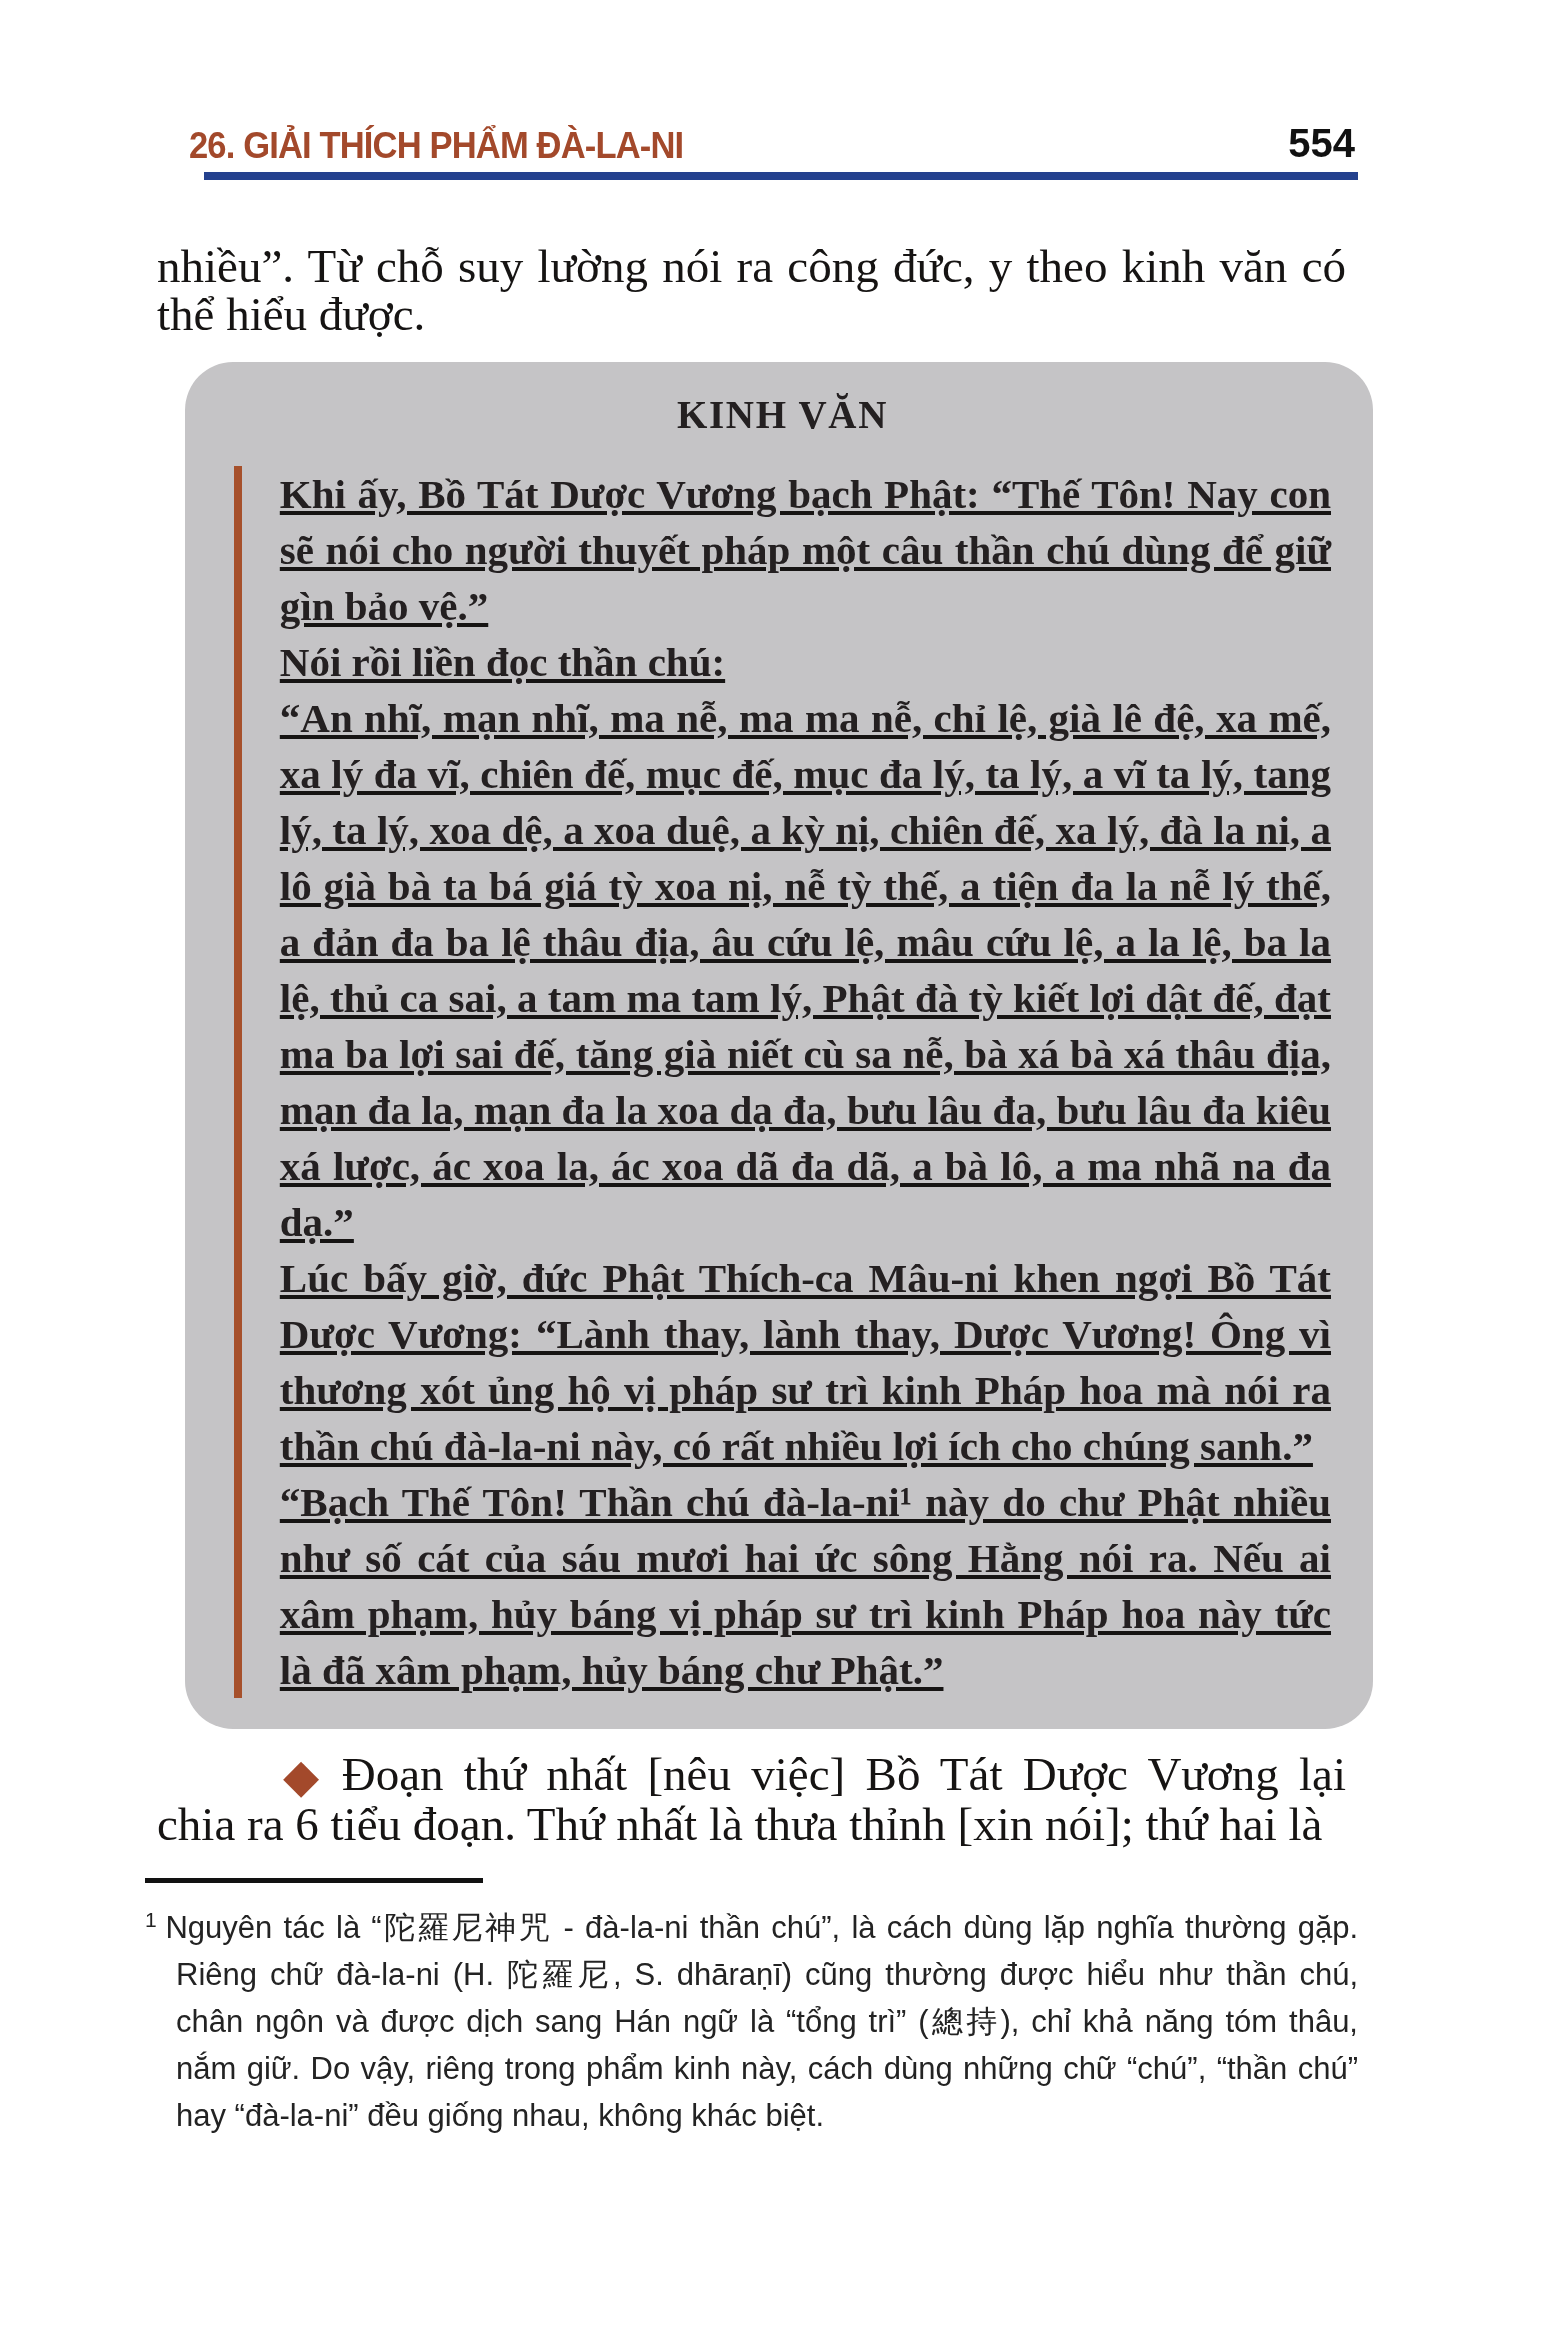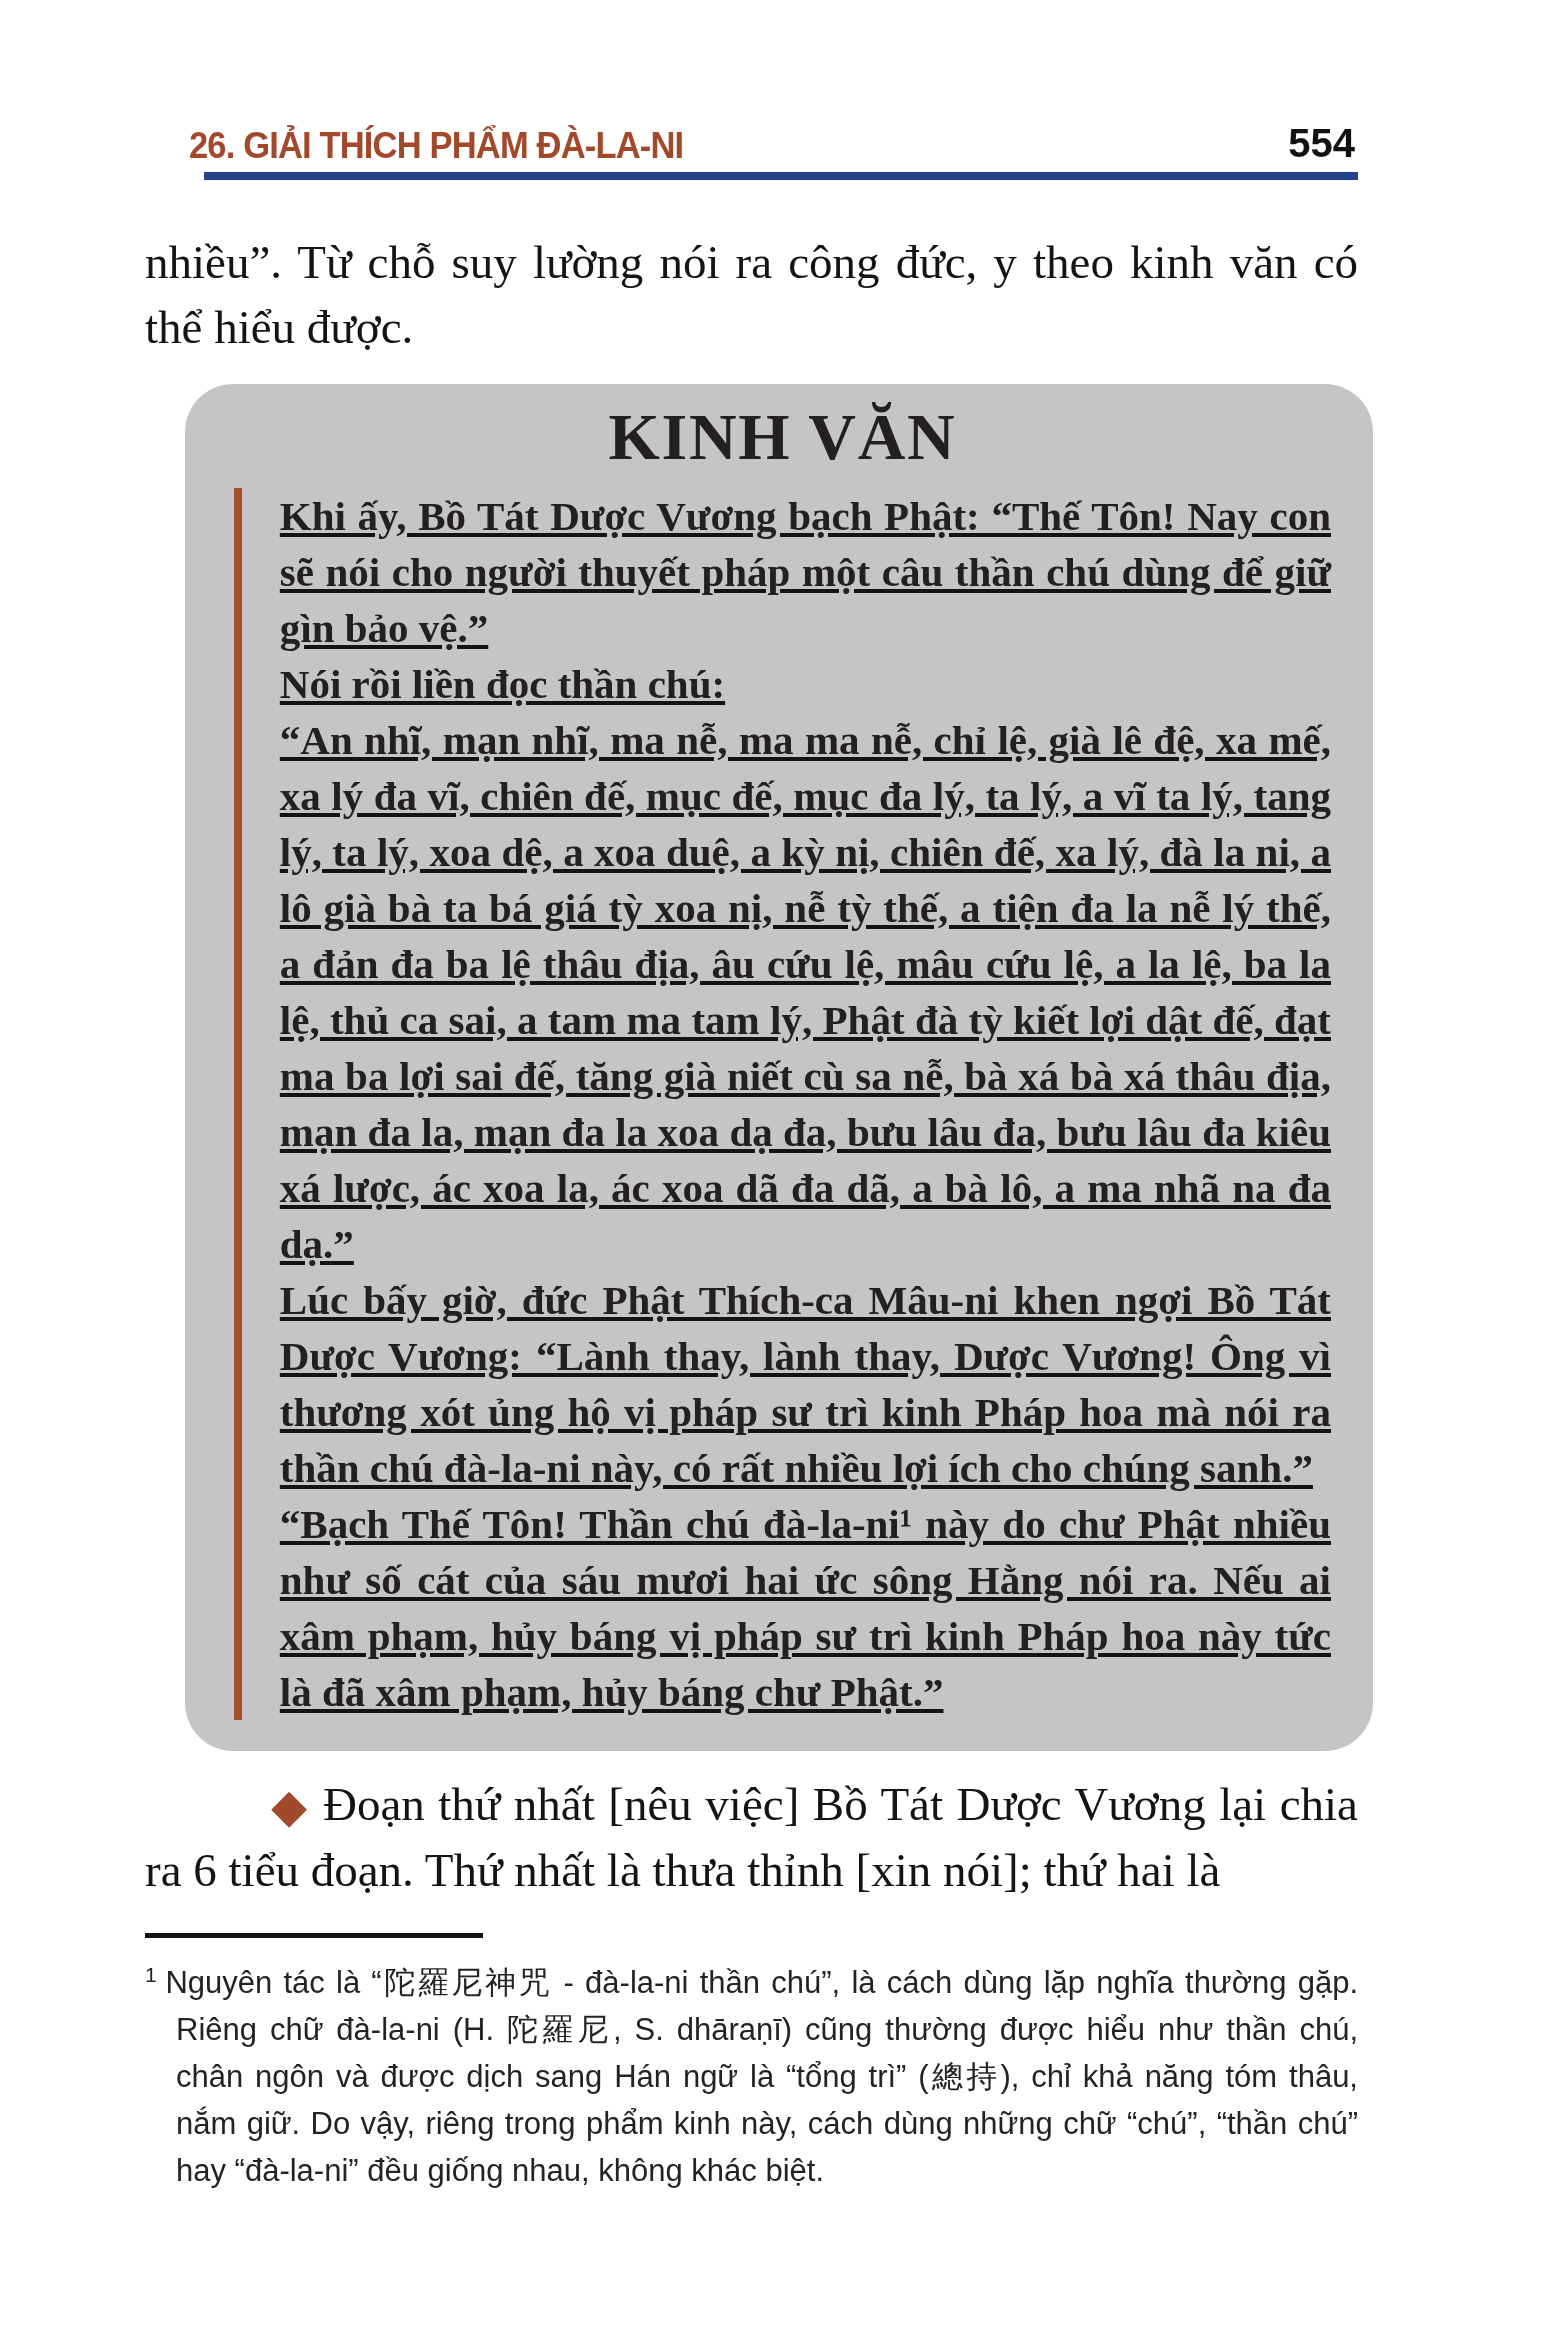--- a/index.html
+++ b/index.html
@@ -27,35 +27,35 @@
   }
   .header-rule{
     position:absolute;left:204px;top:172px;
     width:1154px;height:7.8px;background:#24418E;
   }
 
   
   .content{position:absolute;left:145px;top:230px;width:1213px;}
 
   .body-text{
-    font-size:47px;line-height:65px;margin:0;
+    font-size:47px;line-height:48px;margin:12px;
     text-align:justify;color:#161413;
   }
   .body-text.indented{text-indent:126px;}
 
   
   .kinhvan-box{
     margin-top:24px;margin-left:40px;
     width:1188px;box-sizing:border-box;
     background:#C5C4C6;border-radius:48px;
     padding:24px 42px 31px 49px;
   }
   .kinhvan-title{
     margin:0 0 22.6px 0;text-align:center;
-    font-size:66px;line-height:57px;font-weight:bold;
+    font-size:39px;line-height:57px;font-weight:bold;
     color:#242021;letter-spacing:1.7px;
   }
   .quote{display:flex;text-decoration:underline;}
   .quote-bar{flex:0 0 7.8px;width:7.8px;background:#A6502B;margin-right:38px;}
   .quote-text{flex:1;}
   .quote-text p{
     margin:0;font-size:41px;line-height:56px;font-weight:bold;
     text-align:justify;color:#242021;
   }
 

